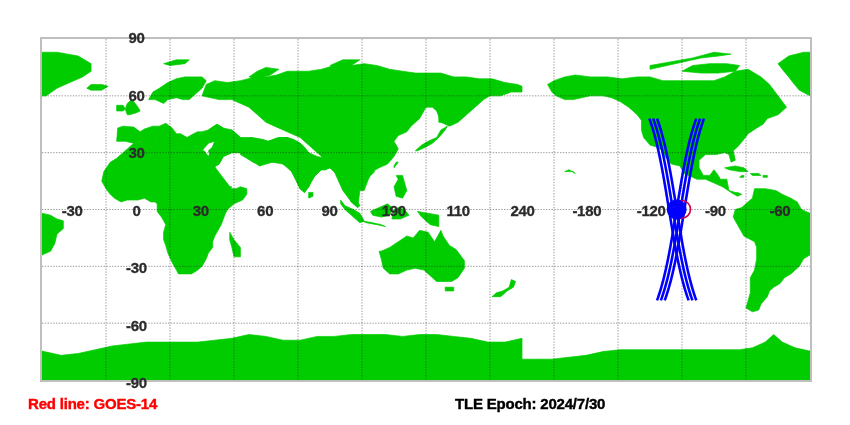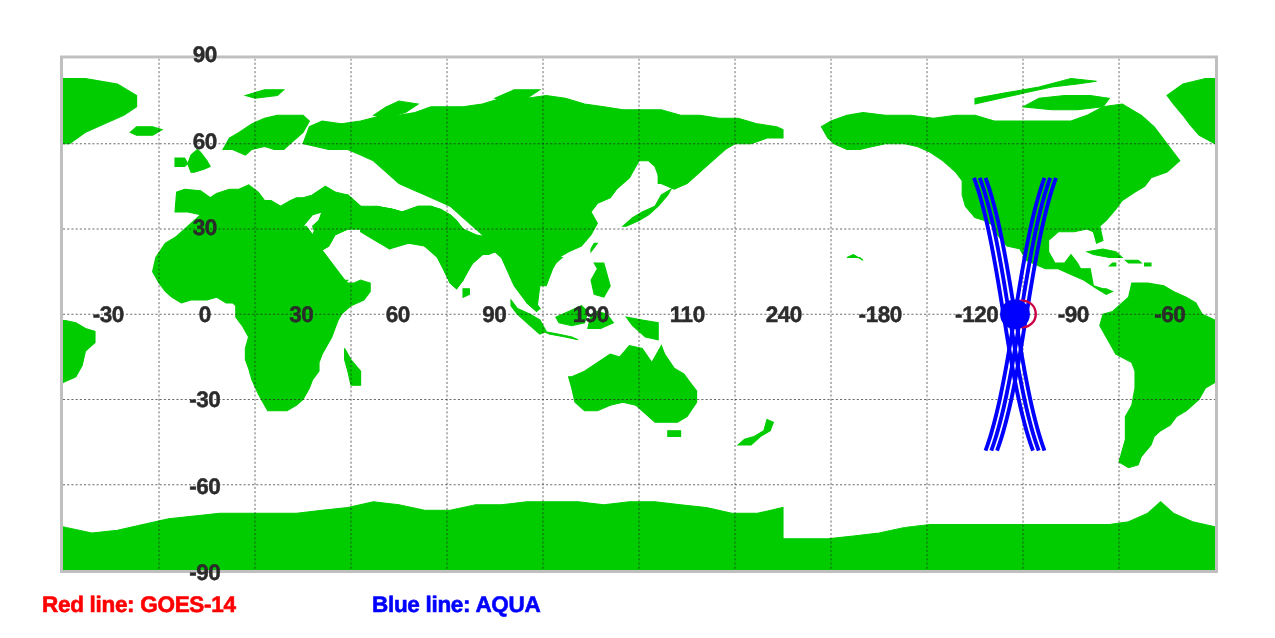--- a/index.html
+++ b/index.html
@@ -267,16 +267,16 @@
       <div class="axis-label lat-label" style="left: 136.5px; top: 37px;">90</div>
       <div class="axis-label lat-label" style="left: 136.5px; top: 94.5px;">60</div>
       <div class="axis-label lat-label" style="left: 136.5px; top: 152px;">30</div>
       <div class="axis-label lat-label" style="left: 136.5px; top: 267px;">-30</div>
       <div class="axis-label lat-label" style="left: 136.5px; top: 324.5px;">-60</div>
       <div class="axis-label lat-label" style="left: 136.5px; top: 382px;">-90</div>
     </div>
 
   <div id="caption">
     <span class="cap-item" id="cap-red">Red line: GOES-14</span>
-    <span class="cap-item" id="cap-blue">Blue line: AQUA</span>
+    <span class="cap-item" id="cap-epoch">TLE Epoch: 2024/7/30</span>
   </div>
 
 </div>
 
 </body></html>

